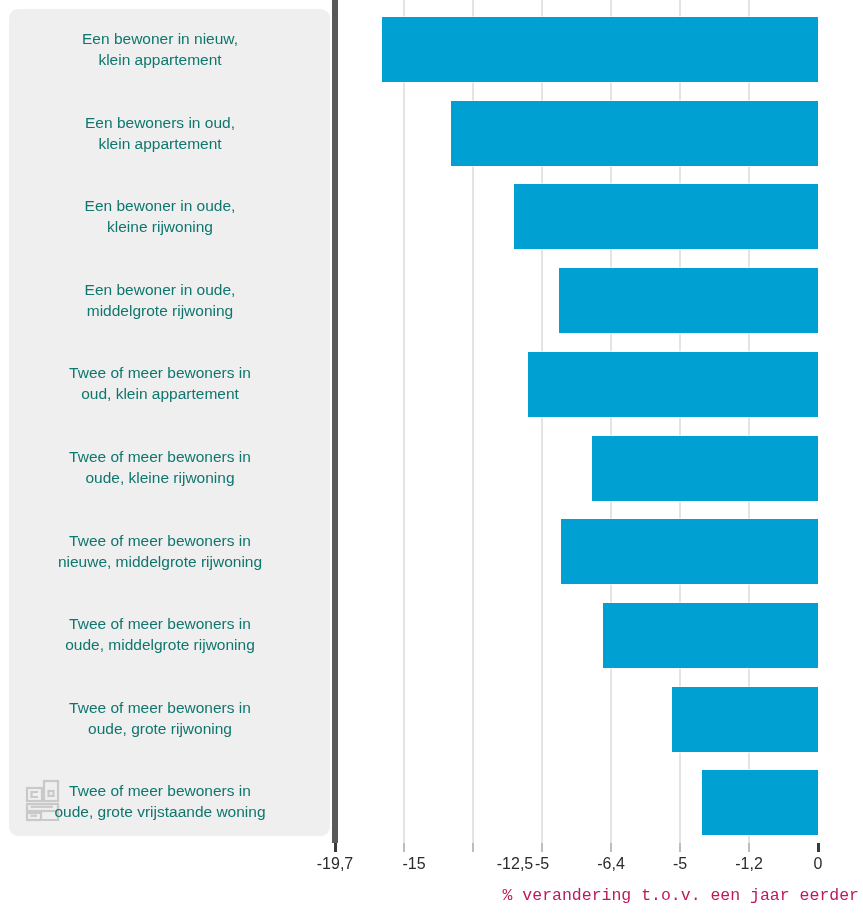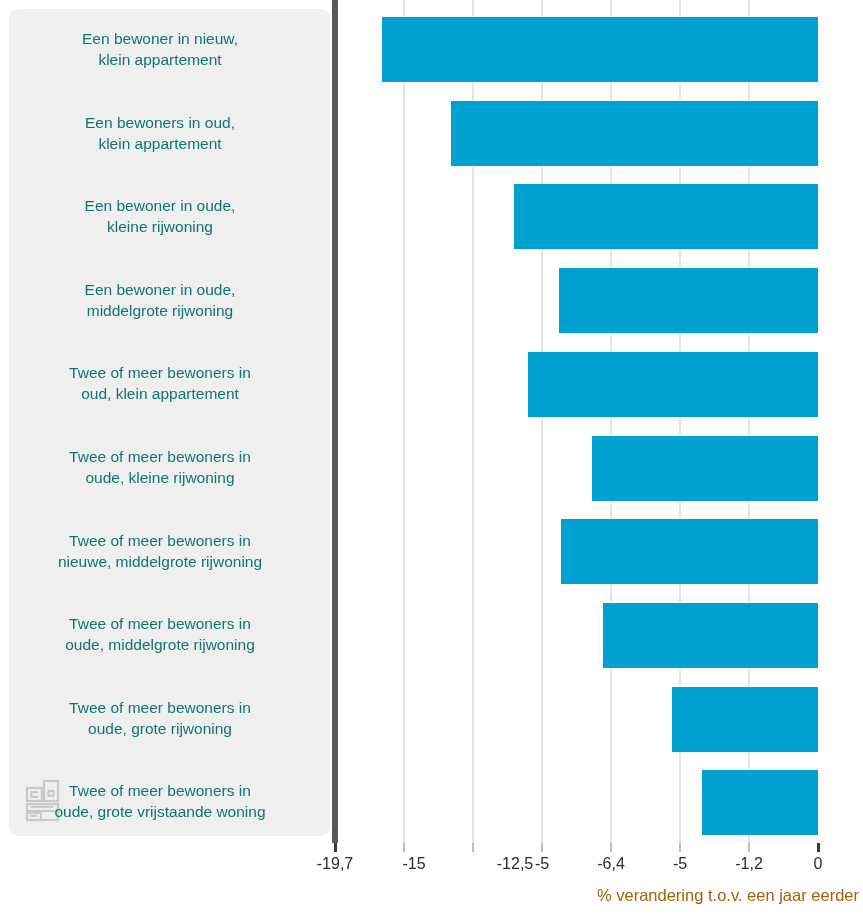--- a/index.html
+++ b/index.html
@@ -121,22 +121,23 @@
     color: #2b2b2b;
     transform: translateX(-50%);
     white-space: nowrap;
   }
 
   #x-axis-title {
     position: absolute;
     right: 4px;
     top: 886px;
     font-size: 16.5px;
-    color: #a16207;
+    color: #be185d;
     white-space: nowrap;
+    font-family: Liberation Mono, monospace;
   }
 </style>
 </head>
 <body>
 
 <div id="figure">
 
   <div id="label-panel">
     <span id="cbs-logo">
       <svg viewBox="0 0 44 44" width="44" height="44" aria-hidden="true">

